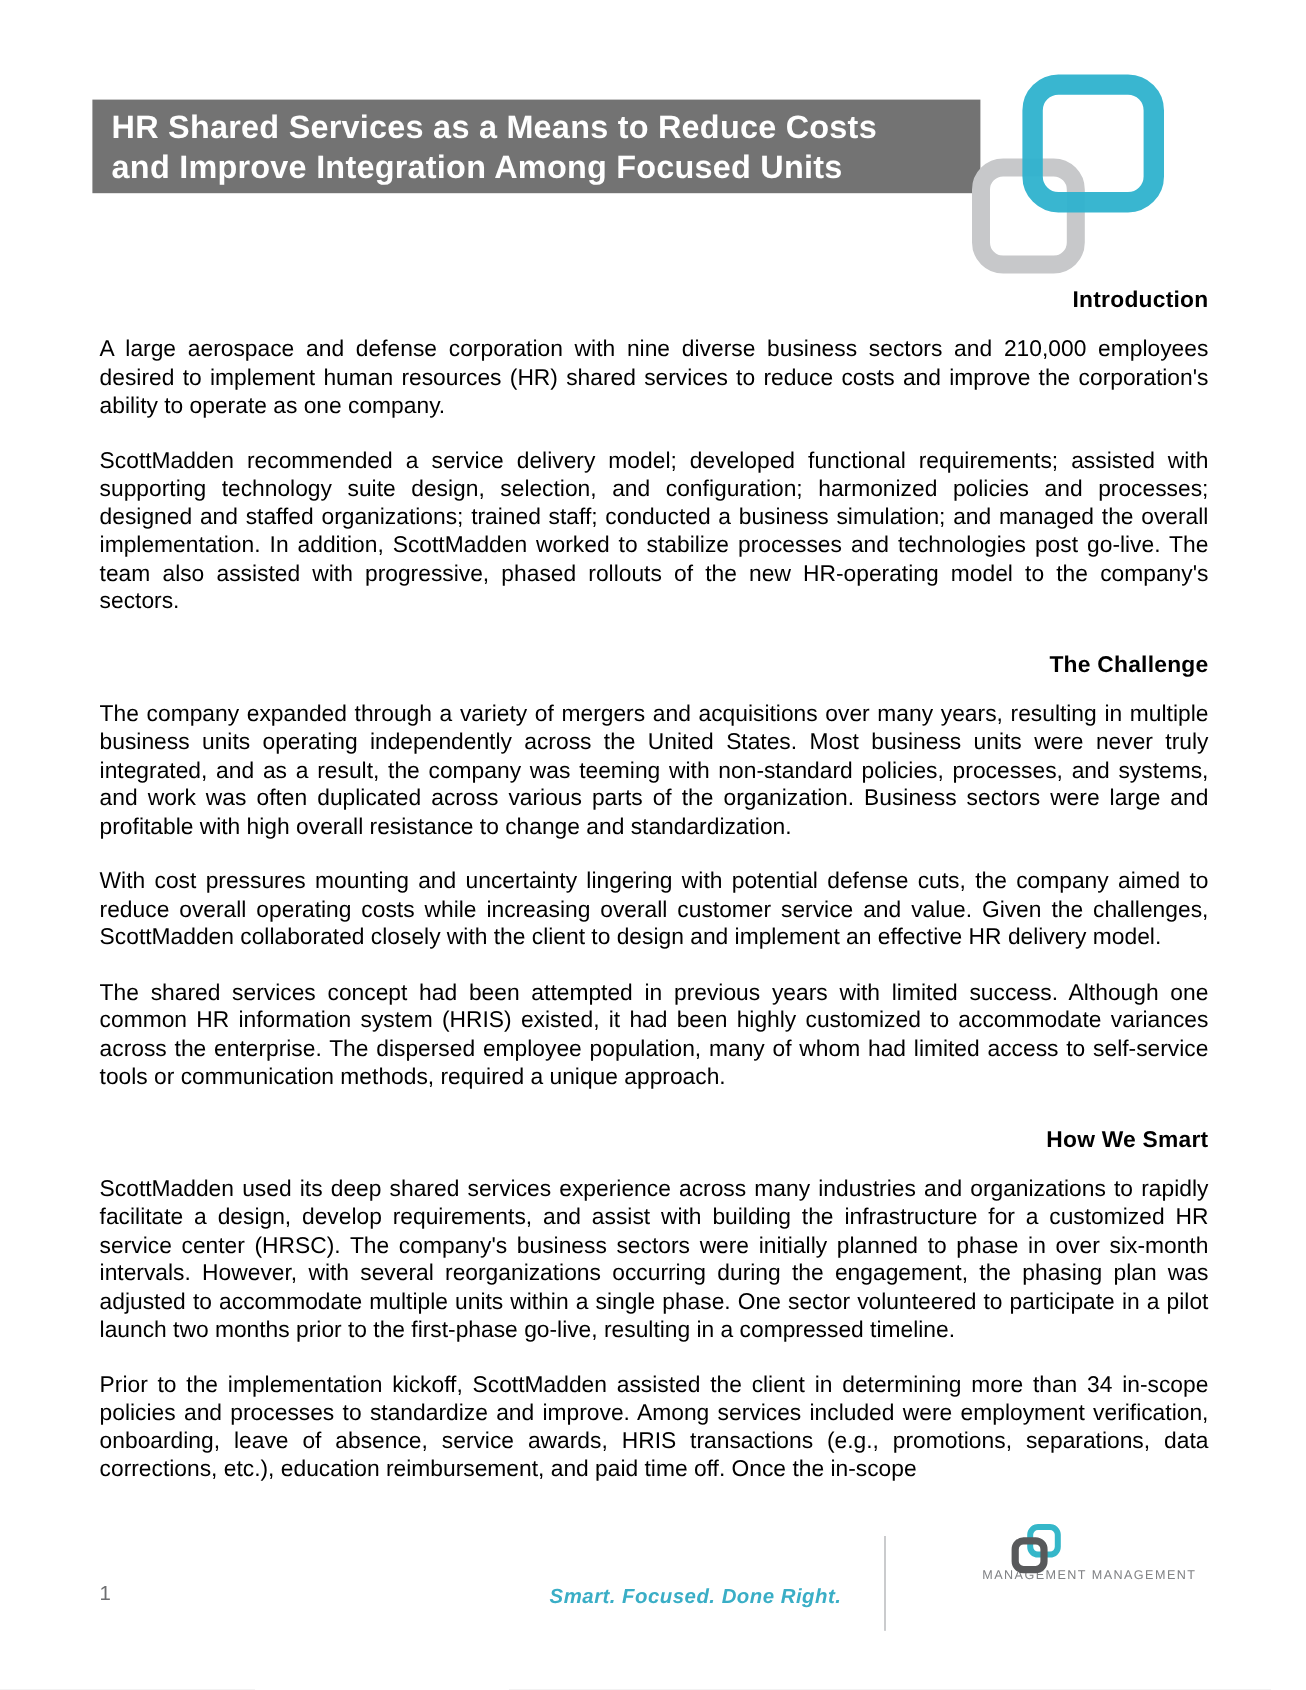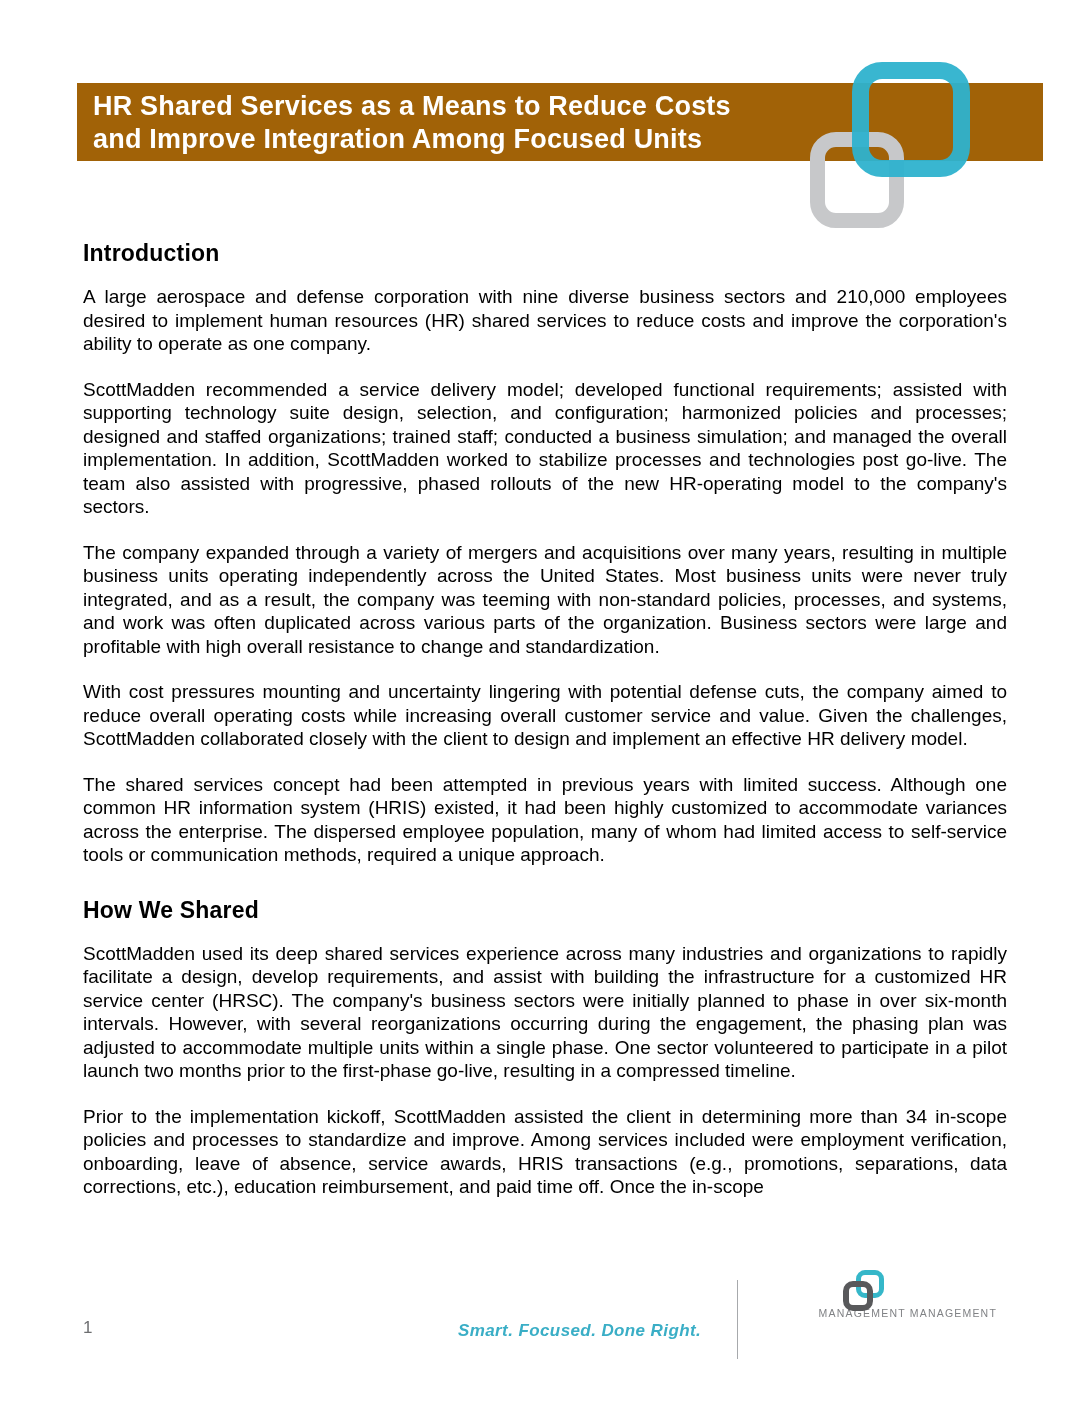--- a/index.html
+++ b/index.html
@@ -6,42 +6,42 @@
   .page{
     position:relative;
     width:1088px;height:1408px;
     background:#ffffff;
     font-family:"Liberation Sans","DejaVu Sans",sans-serif;
     overflow:hidden;
     margin:0 auto;
   }
   
   .header-bar{
-    position:absolute;left:77px;top:83px;width:966px;height:78px;
-    background:#a16207;z-index:1;
+    position:absolute;left:77px;top:83px;width:740px;height:78px;
+    background:#737373;z-index:1;
   }
   .header-title{
     padding:7px 0 0 16px;
     color:#ffffff;font-size:27px;font-weight:bold;line-height:33px;
     letter-spacing:0.2px;white-space:nowrap;
   }
   .logo-square-gray{
     position:absolute;left:810px;top:132px;width:64px;height:66px;
     border:15px solid #c7c8ca;border-radius:26px;z-index:2;
   }
   .logo-square-teal{
     position:absolute;left:852px;top:62px;width:84px;height:81px;
     border:17px solid #2eb2cd;border-radius:30px;z-index:3;opacity:0.95;
   }
   
   .content{
     position:absolute;left:83px;top:240px;width:924px;color:#000000;
   }
   .content h2{
-    font-size:23px;font-weight:bold;margin:30px 0 18px 0;letter-spacing:0.2px;
+    font-size:19px;font-weight:bold;margin:30px 0 18px 0;letter-spacing:0.2px;text-align:right;
   }
   .content h2.first{margin-top:0;}
   .content p{
     font-size:19px;line-height:23.5px;text-align:justify;
     margin:0 0 22px 0;
   }
   
   .page-number{
     position:absolute;left:83px;top:1318px;font-size:17px;color:#6d6e70;
   }
@@ -86,25 +86,26 @@
   </div>
   <div class="logo-square-gray"></div>
   <div class="logo-square-teal"></div>
 
   <div class="content">
 
     <h2 class="first">Introduction</h2>
     <p>A large aerospace and defense corporation with nine diverse business sectors and 210,000 employees desired to implement human resources (HR) shared services to reduce costs and improve the corporation's ability to operate as one company.</p>
     <p>ScottMadden recommended a service delivery model; developed functional requirements; assisted with supporting technology suite design, selection, and configuration; harmonized policies and processes; designed and staffed organizations; trained staff; conducted a business simulation; and managed the overall implementation. In addition, ScottMadden worked to stabilize processes and technologies post go-live. The team also assisted with progressive, phased rollouts of the new HR-operating model to the company's sectors.</p>
 
+    <h2>The Challenge</h2>
     <p>The company expanded through a variety of mergers and acquisitions over many years, resulting in multiple business units operating independently across the United States. Most business units were never truly integrated, and as a result, the company was teeming with non-standard policies, processes, and systems, and work was often duplicated across various parts of the organization. Business sectors were large and profitable with high overall resistance to change and standardization.</p>
     <p>With cost pressures mounting and uncertainty lingering with potential defense cuts, the company aimed to reduce overall operating costs while increasing overall customer service and value. Given the challenges, ScottMadden collaborated closely with the client to design and implement an effective HR delivery model.</p>
     <p>The shared services concept had been attempted in previous years with limited success. Although one common HR information system (HRIS) existed, it had been highly customized to accommodate variances across the enterprise. The dispersed employee population, many of whom had limited access to self-service tools or communication methods, required a unique approach.</p>
 
-    <h2>How We Shared</h2>
+    <h2>How We Smart</h2>
     <p>ScottMadden used its deep shared services experience across many industries and organizations to rapidly facilitate a design, develop requirements, and assist with building the infrastructure for a customized HR service center (HRSC). The company's business sectors were initially planned to phase in over six-month intervals. However, with several reorganizations occurring during the engagement, the phasing plan was adjusted to accommodate multiple units within a single phase. One sector volunteered to participate in a pilot launch two months prior to the first-phase go-live, resulting in a compressed timeline.</p>
     <p>Prior to the implementation kickoff, ScottMadden assisted the client in determining more than 34 in-scope policies and processes to standardize and improve. Among services included were employment verification, onboarding, leave of absence, service awards, HRIS transactions (e.g., promotions, separations, data corrections, etc.), education reimbursement, and paid time off. Once the in-scope</p>
 
   </div>
 
   <div class="page-number">1</div>
   <div class="tagline">Smart. Focused. Done Right.</div>
   <div class="footer-divider"></div>
 
   <div class="footer-logo-teal"></div>

